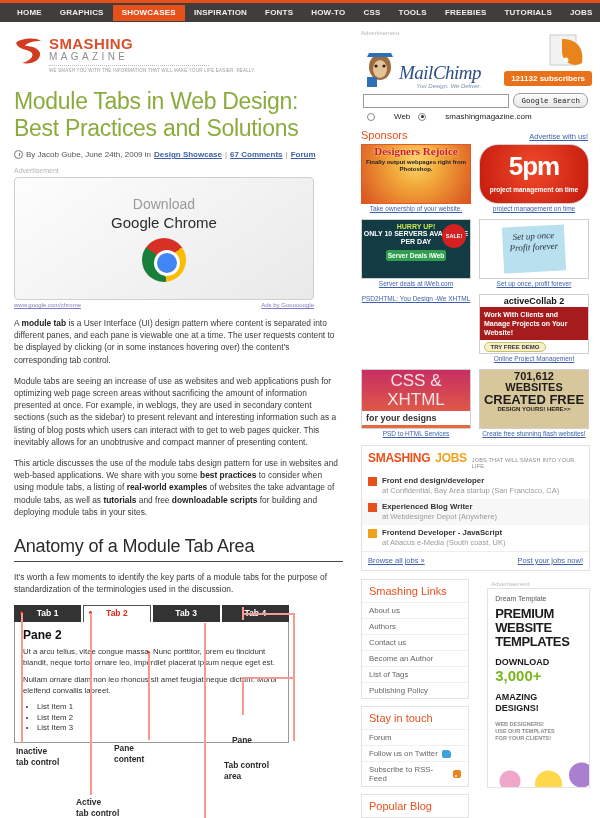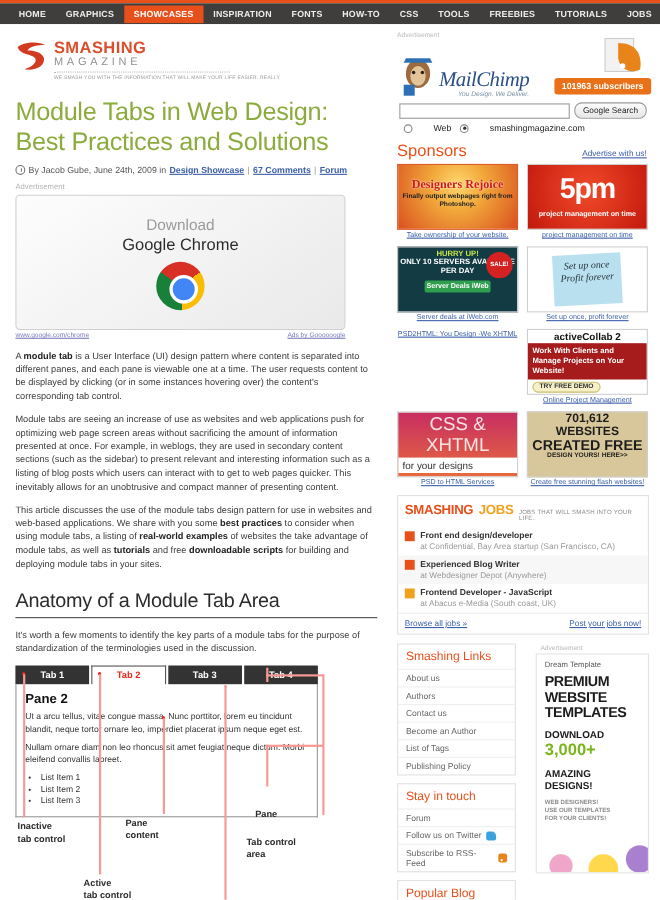--- a/index.html
+++ b/index.html
@@ -160,61 +160,61 @@
   .searchbar {
     display: flex; align-items: center; gap: 4px; padding: 4px 6px 2px 6px;
   }
   .searchbar input[type=text] {
     flex: 1; height: 14px; border: 1px solid #9b9b9b; font-size: 8px; padding: 0 3px;
     background: #fff;
   }
   .gbtn {
     height: 15px; border: 1px solid #9b9b9b; border-radius: 7px;
     background: linear-gradient(#fcfcfc,#e6e6e6); font-size: 7.5px;
-    padding: 0 7px; color: #222; cursor: pointer; white-space: nowrap;
+    padding: 0 7px; color: #222; cursor: pointer; white-space: nowrap; font-family: Liberation Mono, monospace;
   }
   .radios { display: flex; gap: 8px; padding: 2px 0 6px 10px; font-size: 8px; color: #222; align-items:center;}
   .radios label { display: flex; align-items: center; gap: 19px; cursor: pointer;}
   .rdo { width: 8px; height: 8px; border: 1px solid #888; border-radius: 50%; background: #fff; display:inline-block; position: relative; flex:none;}
   .rdo.on::after { content:""; position:absolute; left:1.5px; top:1.5px; width:3px; height:3px; background:#333; border-radius:50%; }
 
   .sb-head { display:flex; justify-content: space-between; align-items: baseline; padding: 2px 6px 3px 4px; }
-  .sb-title { font-size: 15px; color: #e8501b; }
+  .sb-title { font-size: 11px; color: #e8501b; }
   .sb-link-sm { font-size: 7.5px; color: #3c5fa8; }
 
   .ad-grid { display: flex; flex-wrap: wrap; gap: 6px 8px; padding: 0 4px; }
   .ad-cell { width: 110px; }
   .ad-box { width: 110px; height: 60px; border: 1px solid #cfcfcf; overflow: hidden; position: relative; }
   .ad-cap { font-size: 6.5px; color: #3c5fa8; text-decoration: underline; display:block; margin-top: 1px; text-align:center; line-height: 8px;}
 
   
   .ad-designers { background: radial-gradient(circle at 50% 30%, #ffd76e 0%, #f2a93b 35%, #d9501f 100%); }
-  .ad-designers .t1 { font-family:"Liberation Serif",serif; font-weight:bold; color:#d11a1a; font-size:11px; text-align:center; padding-top:12px; text-shadow:0 0 2px #fff;}
+  .ad-designers .t1 { font-family:"Liberation Serif",serif; font-weight:bold; color:#d11a1a; font-size:11px; text-align:center; padding-top:0; text-shadow:0 0 2px #fff;}
   .ad-designers .t2 { font-size:6px; color:#222; text-align:center; font-weight:bold; line-height:7px; margin-top:2px;}
-  .ad-5pm { background: radial-gradient(circle at 50% 40%, #f04b2a 0%, #c3180c 100%); }
+  .ad-5pm { background: radial-gradient(circle at 50% 40%, #f04b2a 0%, #c3180c 100%); border-radius: 19px; }
   .ad-5pm .big { font-size: 26px; font-weight: bold; color: #fff; text-align:center; margin-top:6px; letter-spacing:-1px;}
   .ad-5pm .sm { font-size: 6.5px; color: #fff; text-align:center; font-weight:bold; margin-top:4px;}
   .ad-iweb { background:#123b44; }
   .ad-iweb .h { color:#c8e64b; font-size:7px; font-weight:bold; text-align:center; margin-top:3px;}
   .ad-iweb .b { color:#fff; font-size:7px; font-weight:bold; text-align:center; line-height:8px;}
   .ad-iweb .sale { position:absolute; right:4px; top:4px; width:24px; height:24px; border-radius:50%; background:#d42222; color:#fff; font-size:5.5px; font-weight:bold; text-align:center; line-height:24px;}
   .ad-iweb .btn { margin: 4px auto 0 auto; width: 60px; background:#2f9e4f; color:#fff; font-size:6.5px; text-align:center; border-radius:2px; padding:2px 0; font-weight:bold;}
   .ad-cm { background:#fff; display:flex; align-items:center; justify-content:center;}
   .ad-cm .note { width:62px; height:46px; background:#b9e0ee; transform: rotate(-3deg); font-family:"Liberation Serif",serif; font-style:italic; font-size:9px; color:#26333d; text-align:center; padding-top:5px; line-height:11px;}
   .ad-psd { background: linear-gradient(#6fb52e,#4d9413); }
   .ad-psd .top { background:#f4f4ec; color:#444; font-size:7px; font-weight:bold; padding:2px 4px;}
   .ad-psd .m1 { color:#fff; font-size:10px; font-weight:bold; padding-left:4px; line-height:11px;}
   .ad-psd .iso { color:#ffe14d; font-size:6.5px; font-weight:bold; padding-left:4px; margin-top:3px;}
   .ad-ac { background:#fff; }
   .ad-ac .top { font-size:9px; font-weight:bold; color:#111; text-align:center; padding-top:1px;}
   .ad-ac .red { background:#a61b1b; color:#fff; font-size:7px; font-weight:bold; padding:3px 4px; line-height:9px; margin-top:1px;}
   .ad-ac .demo { background:#f5f0c8; border:1px solid #c9be6a; font-size:6px; font-weight:bold; color:#333; text-align:center; width:62px; margin:2px 0 0 4px; border-radius:6px; padding:1px 0;}
   .ad-css { background: linear-gradient(#c72e62,#e86a3d); }
   .ad-css .big { font-size: 17px; color: rgba(255,255,255,.85); text-align:center; line-height:16px; padding-top:3px;}
-  .ad-css .bar { background:#fff; color:#333; font-size:9px; padding:2px 4px; margin-top:3px;}
+  .ad-css .bar { background:#fff; color:#333; font-size:9px; padding:2px 4px; margin-top:3px;font-weight:bold;}
   .ad-flash { background:#d8c79a; }
   .ad-flash .n { font-size:11px; font-weight:bold; color:#1d1d1d; text-align:center;}
   .ad-flash .w { font-size:11px; font-weight:bold; color:#1d1d1d; text-align:center; line-height:11px;}
   .ad-flash .f { font-size:13px; font-weight:bold; color:#1d1d1d; text-align:center; line-height:13px;}
   .ad-flash .y { font-size:6px; font-weight:bold; color:#1d1d1d; text-align:center;}
 
   
   .panel { border: 1px solid #e2e2e2; background:#fff; margin: 7px 4px 0 4px; }
   .jobs-head { display:flex; align-items:baseline; gap:5px; padding: 5px 6px 4px 6px; }
   .sj1 { font-size: 12px; font-weight: bold; color: #e8501b; letter-spacing:-.3px;}
@@ -390,21 +390,21 @@
       </svg>
       <div>
         <div class="mc-word">MailChimp</div>
         <div class="mc-sub">You Design. We Deliver.</div>
       </div>
       <svg class="rss-img" viewBox="0 0 40 38">
         <rect x="2" y="2" width="26" height="30" fill="#f2f2f2" stroke="#ccc"></rect>
         <path d="M14 6 C30 6, 36 16, 34 30 C28 34, 16 32, 14 20 Z" fill="#e8841a"></path>
         <circle cx="18" cy="27" r="2.5" fill="#fff"></circle>
       </svg>
-      <div class="rss-badge">101963 subscribers</div>
+      <div class="rss-badge">121132 subscribers</div>
     </div>
 
     <div class="searchbar">
       <input type="text" placeholder="" style="">
       <button class="gbtn">Google Search</button>
     </div>
     <div class="radios">
       <label>
           <span class="rdo"></span>
           <span>Web</span>

